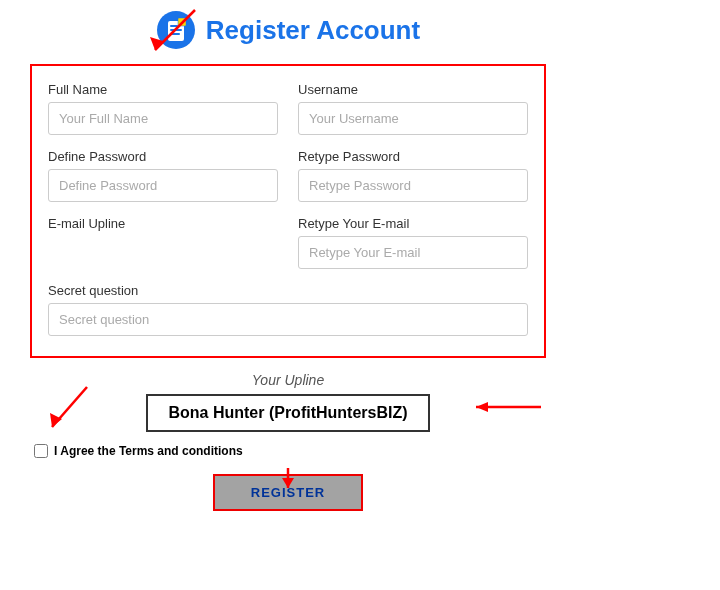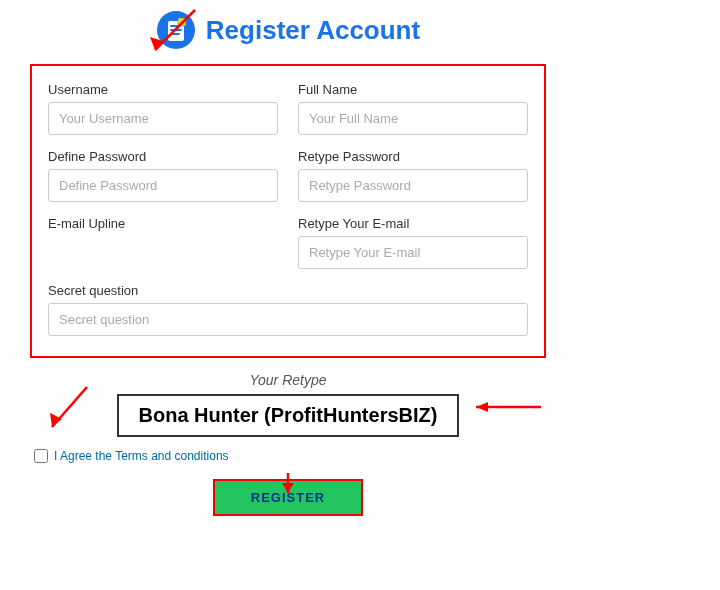--- a/index.html
+++ b/index.html
@@ -90,21 +90,21 @@
       font-size: 14px;
       color: #555;
       margin-bottom: 6px;
       font-style: italic;
     }
 
     .upline-box {
       display: inline-block;
       border: 2px solid #333;
       padding: 8px 20px;
-      font-size: 20px;
+      font-size: 16px;
       font-weight: bold;
       color: #000;
     }
 
     
     .checkbox-row {
       display: flex;
       align-items: center;
       gap: 6px;
       margin: 12px 14px 0 14px;
@@ -114,32 +114,33 @@
     .checkbox-input {
       width: 14px;
       height: 14px;
       border: 1px solid #e00;
       cursor: pointer;
       accent-color: #1a73e8;
     }
 
     .checkbox-label {
       font-size: 12px;
-      color: #0369a1;
+      color: #000000;
+      font-weight: bold;
     }
 
     
     .register-section {
       text-align: center;
       margin-top: 16px;
       position: relative;
     }
 
     .register-btn {
-      background: #22c55e;
+      background: #a3a3a3;
       border: 2px solid #e00;
       color: #003399;
       font-size: 13px;
       font-weight: bold;
       padding: 9px 36px;
       cursor: pointer;
       letter-spacing: 1px;
     }
 
     
@@ -169,27 +170,27 @@
       <text x="26" y="15" font-size="7" fill="#1a73e8" text-anchor="middle">✓</text>
     </svg>
 
     <span class="header-title">Register Account</span>
   </div>
 
   <div class="form-container">
 
     <div class="form-row">
       <div class="form-group">
+        <label class="form-label">Full Name</label>
+        <input type="text" class="form-input" placeholder="Your Full Name" style="">
+      </div>
+      <div class="form-group">
         <label class="form-label">Username</label>
         <input type="text" class="form-input" placeholder="Your Username" style="">
       </div>
-      <div class="form-group">
-        <label class="form-label">Full Name</label>
-        <input type="text" class="form-input" placeholder="Your Full Name" style="">
-      </div>
     </div>
 
     <div class="form-row">
       <div class="form-group">
         <label class="form-label">Define Password</label>
         <input type="password" class="form-input" placeholder="Define Password" style="">
       </div>
       <div class="form-group">
         <label class="form-label">Retype Password</label>
         <input type="password" class="form-input" placeholder="Retype Password" style="">
@@ -209,21 +210,21 @@
     <div class="form-row" style="margin-bottom:4px;align-items:flex-end;">
       <div class="form-group">
         <label class="form-label">Secret question</label>
         <input type="text" class="form-input" placeholder="Secret question" style="">
       </div>
     </div>
 
   </div>
 
   <div class="upline-section" style="position:relative;">
-    <div class="upline-label">Your Retype</div>
+    <div class="upline-label">Your Upline</div>
     <div class="upline-box">Bona Hunter (ProfitHuntersBIZ)</div>
 
     
     <svg class="arrow" style="position:absolute;right:10px;top:20px;" width="80" height="30">
       <line x1="75" y1="15" x2="10" y2="15" stroke="red" stroke-width="2.5"></line>
       <polygon points="10,15 22,10 22,20" fill="red"></polygon>
     </svg>
 
     
     <svg class="arrow" style="position:absolute;left:22px;top:10px;" width="55" height="55">

